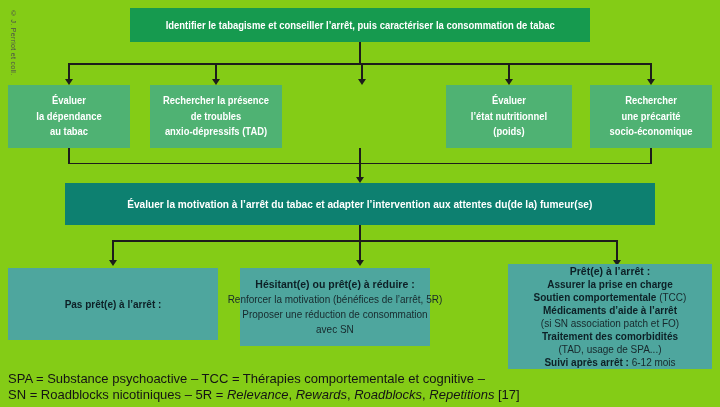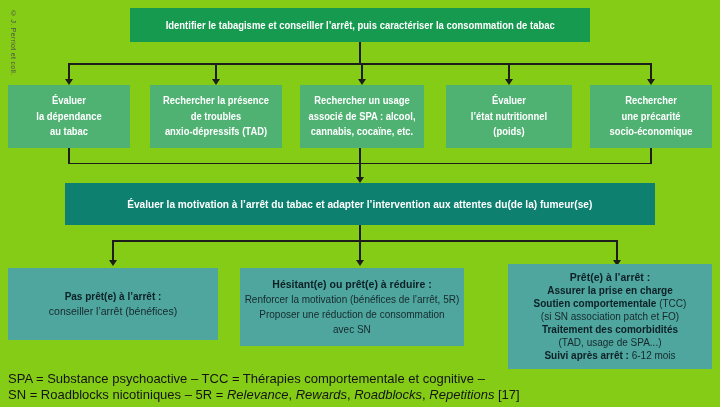--- a/index.html
+++ b/index.html
@@ -29,21 +29,21 @@
   .a4 { left:446px; width:126px; }
   .a5 { left:590px; width:122px; }
   .outcome {
     position:absolute; background:var(--teal-light); color:#17282c; text-align:center;
     display:flex; flex-direction:column; align-items:center; justify-content:center;
   }
   .outcome .title { font-weight:700; color:#0d2026; }
   .o1 { left:8px;   top:268px; width:210px; height:72px; font-size:10.5px; }
   .o1 .title { font-size:10px; }
   .o1 .out-line, .o1 .title { line-height:15px; }
-  .o2 { left:240px; top:268px; width:224px; height:78px; font-size:10.5px; }
+  .o2 { left:240px; top:268px; width:190px; height:78px; font-size:10.5px; }
   .o2 .title { font-size:10.5px; }
   .o2 .out-line, .o2 .title { line-height:15px; }
   .o2 .out-line { white-space:nowrap; transform:scaleX(.95); }
   .o3 { left:508px; top:264px; width:204px; height:105px; font-size:10px; }
   .o3 .title { font-size:10.5px; }
   .o3 .out-line, .o3 .title { line-height:13px; }
   .out-line .b { font-weight:700; color:#0d2026; }
   .out-line .i, .legend .i { font-style:italic; }
   .legend { position:absolute; left:8px; top:371px; font-size:13px; line-height:15.5px; color:#141414; }
   .vline, .hline { position:absolute; background:#1d1d1b; }
@@ -82,25 +82,20 @@
   <div class="gbox assess a1">
     <span class="txt">Évaluer
 la dépendance
 au tabac</span>
   </div>
   <div class="gbox assess a2">
     <span class="txt">Rechercher la présence
 de troubles
 anxio-dépressifs (TAD)</span>
   </div>
-  <div class="gbox assess a3">
-    <span class="txt">Rechercher un usage
-associé de SPA : alcool,
-cannabis, cocaïne, etc.</span>
-  </div>
   <div class="gbox assess a4">
     <span class="txt">Évaluer
 l’état nutritionnel
 (poids)</span>
   </div>
   <div class="gbox assess a5">
     <span class="txt">Rechercher
 une précarité
 socio-économique</span>
   </div>
@@ -124,36 +119,36 @@
     <div class="vline" style="left:359px; top:240px; height:21px;"></div>
     <div class="vline" style="left:616px; top:240px; height:21px;"></div>
     <div class="ah" style="left:108.5px; top:260px;"></div>
     <div class="ah" style="left:355.5px; top:260px;"></div>
     <div class="ah" style="left:612.5px; top:260px;"></div>
   </div>
 
   <div class="outcome o1">
     <div class="title">Pas prêt(e) à l’arrêt :</div>
     <div>
-        <div class="out-line"><span>conseiller l’arrêt (bénéfices)</span></div>
       </div>
   </div>
   <div class="outcome o2">
     <div class="title">Hésitant(e) ou prêt(e) à réduire :</div>
     <div>
         <div class="out-line"><span>Renforcer la motivation (bénéfices de l’arrêt, 5R)</span></div>
         <div class="out-line"><span>Proposer une réduction de consommation</span></div>
         <div class="out-line"><span>avec SN</span></div>
       </div>
   </div>
   <div class="outcome o3">
     <div class="title">Prêt(e) à l’arrêt :</div>
     <div>
         <div class="out-line"><span class="b">Assurer la prise en charge</span></div>
         <div class="out-line"><span class="b">Soutien comportementale </span><span>(TCC)</span></div>
+        <div class="out-line"><span class="b">Médicaments d’aide à l’arrêt</span></div>
         <div class="out-line"><span>(si SN association patch et FO)</span></div>
         <div class="out-line"><span class="b">Traitement des comorbidités</span></div>
         <div class="out-line"><span>(TAD, usage de SPA...)</span></div>
         <div class="out-line"><span class="b">Suivi après arrêt : </span><span>6-12 mois</span></div>
       </div>
   </div>
 
   <div class="legend">
       <div class="out-line"><span>SPA = Substance psychoactive – TCC = Thérapies comportementale et cognitive –</span></div>
       <div class="out-line"><span>SN = Roadblocks nicotiniques – 5R = </span><span class="i">Relevance</span><span>, </span><span class="i">Rewards</span><span>, </span><span class="i">Roadblocks</span><span>, </span><span class="i">Repetitions</span><span> [17]</span></div>

